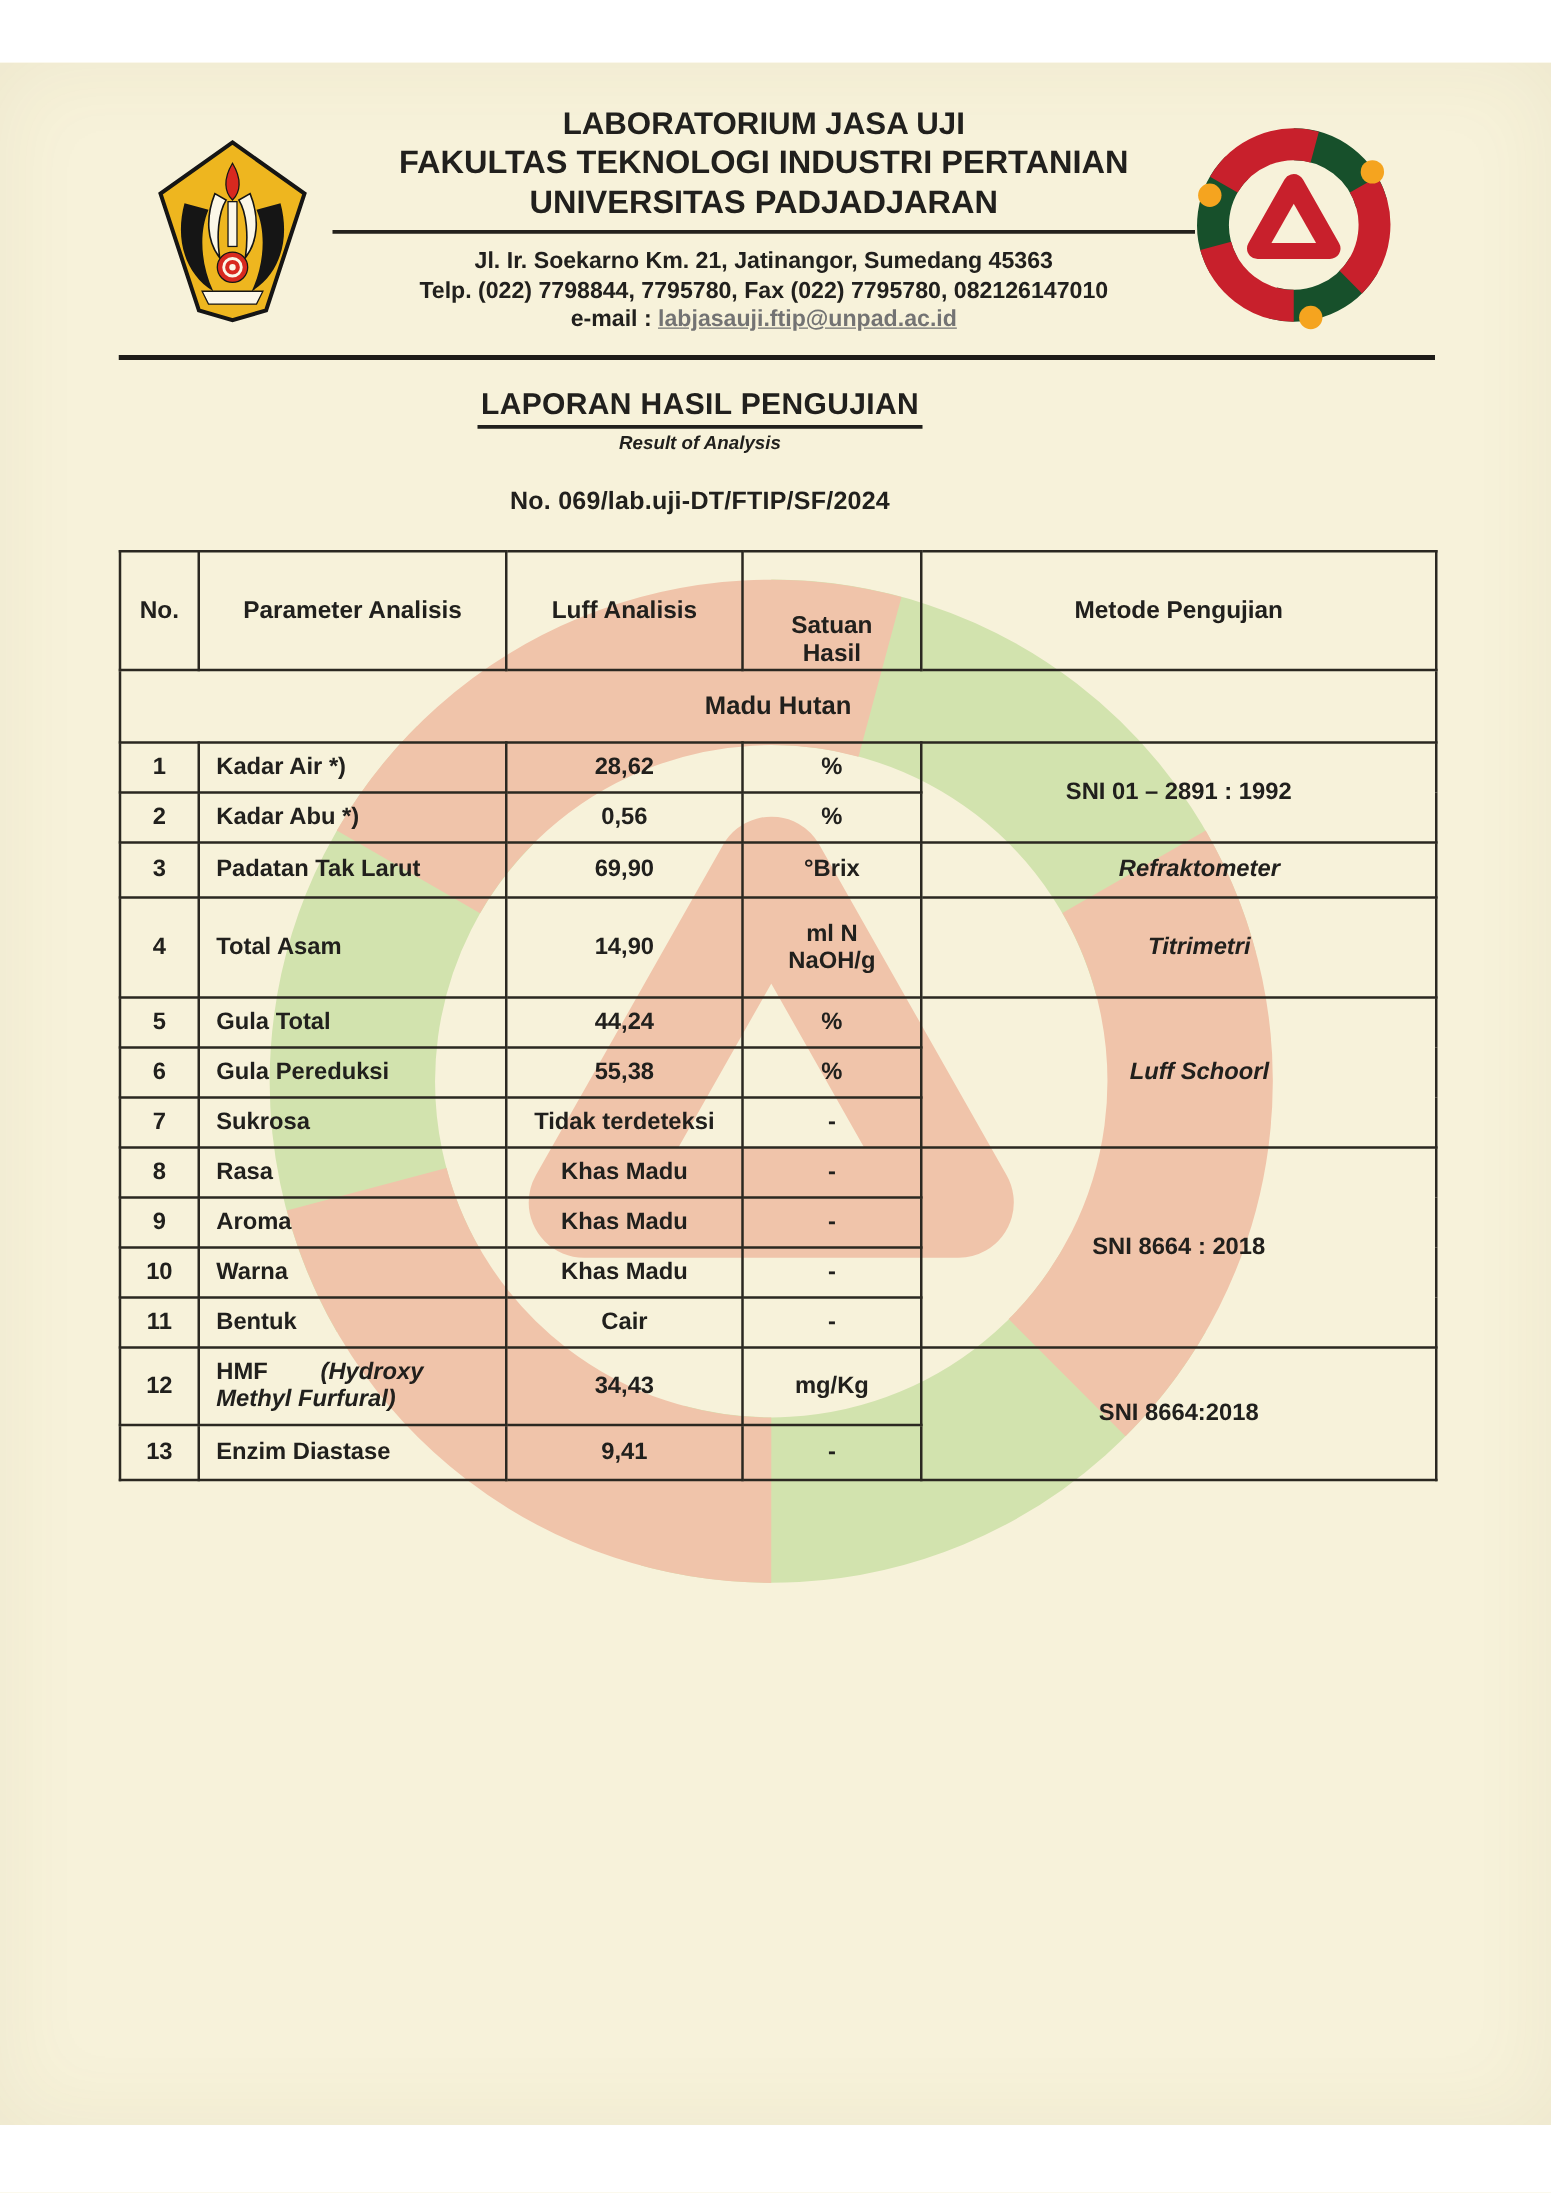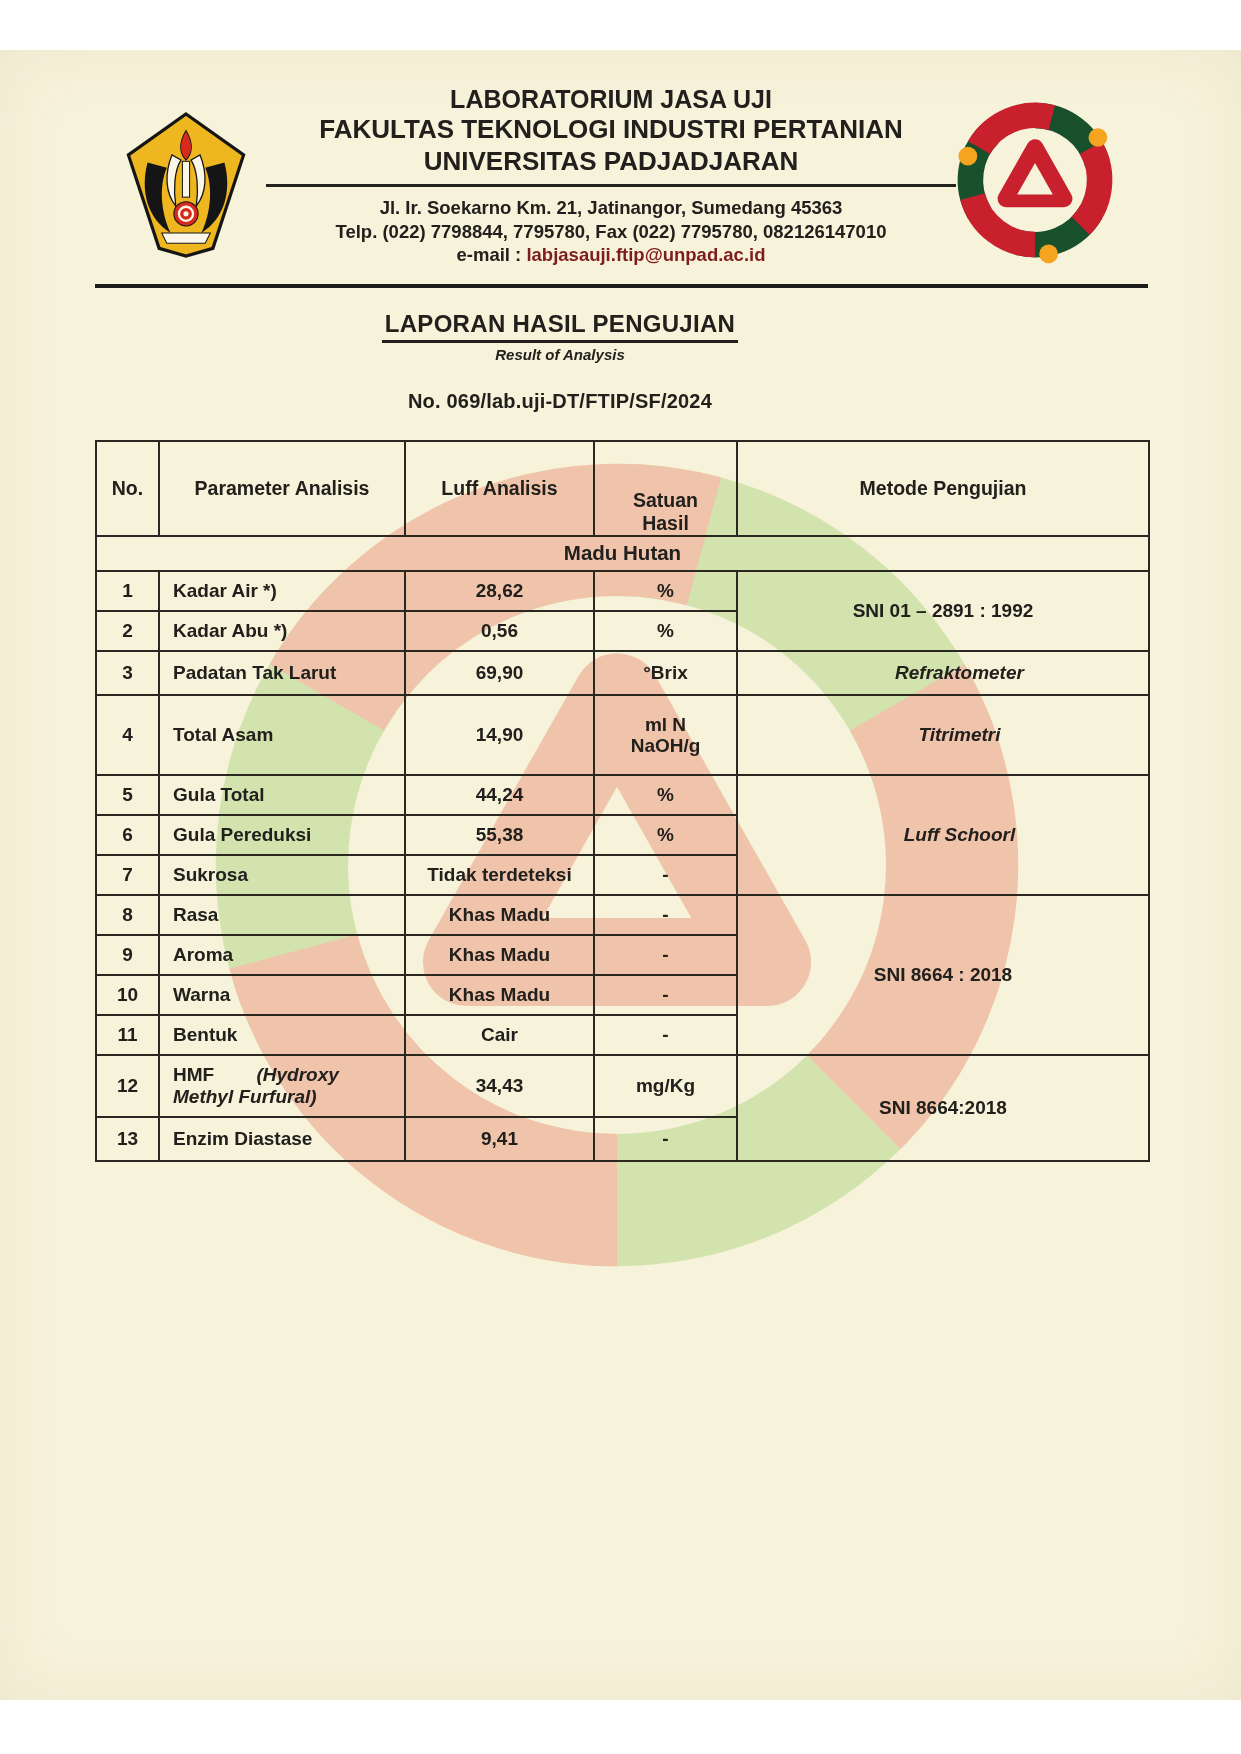--- a/index.html
+++ b/index.html
@@ -18,38 +18,38 @@
   
   #unpad-logo{position:absolute;left:122px;top:60px;width:128px;height:150px;z-index:2;}
   #ftip-logo{position:absolute;left:950px;top:42px;width:170px;height:176px;z-index:2;}
   #head-text{position:absolute;left:258px;top:34px;width:706px;text-align:center;z-index:2;}
   .org1{font-size:25px;font-weight:700;line-height:1.2;}
   .org2{font-size:26px;font-weight:700;line-height:1.22;}
   .org3{font-size:26px;font-weight:700;line-height:1.22;}
   .head-rule{height:3px;background:#24221d;margin:7px 8px 9px 8px;}
   .addr,.phone{font-size:18.5px;font-weight:700;line-height:1.26;}
   .email-line{font-size:18.5px;font-weight:700;margin-top:1px;}
-  .email-link{color:#7f1d1d;cursor:pointer;}
+  .email-link{color:#737373;text-decoration:underline;cursor:pointer;}
   #thick-rule{position:absolute;left:95px;top:234px;width:1053px;height:4px;background:#1e1c18;z-index:2;}
   
   #titles{position:absolute;left:0;top:260px;width:1120px;text-align:center;z-index:2;}
   .t-main{font-size:24px;font-weight:700;display:inline-block;border-bottom:3.5px solid #21201d;padding:0 3px 2px 3px;letter-spacing:.3px;}
   .t-sub{font-size:15px;font-style:italic;font-weight:600;margin-top:3px;}
   .t-no{font-size:20px;font-weight:600;margin-top:27px;letter-spacing:.2px;}
   
   #analysis-table{position:absolute;left:95px;top:390px;z-index:2;}
   table{border-collapse:collapse;table-layout:fixed;width:1053px;background:transparent;}
   td,th{border:2px solid #2b2821;padding:0 4px;vertical-align:middle;text-align:center;
         font-size:19px;font-weight:600;line-height:1.18;overflow:hidden;}
   th{font-size:19.5px;font-weight:700;}
   .w-satuan-head{display:inline-block;width:72px;margin-top:47px;}
   .c-param{text-align:left;padding:2px 8px 2px 13px;}
   .it{font-style:italic;padding-left:37px;}
   tr.hr-row{height:74px;}
-  tr.madu-row{height:35px;}
+  tr.madu-row{height:58px;}
   .madu-cell{font-weight:700;font-size:20.5px;}
   tr.r-std{height:40px;}
   tr.r-med{height:44px;}
   tr.r-tall{height:80px;}
   tr.r-hmf{height:62px;}
   .two-line div{line-height:1.12;}
   
   #watermark{position:absolute;left:176px;top:374px;width:882px;height:882px;z-index:1;}
 </style>
 </head>

